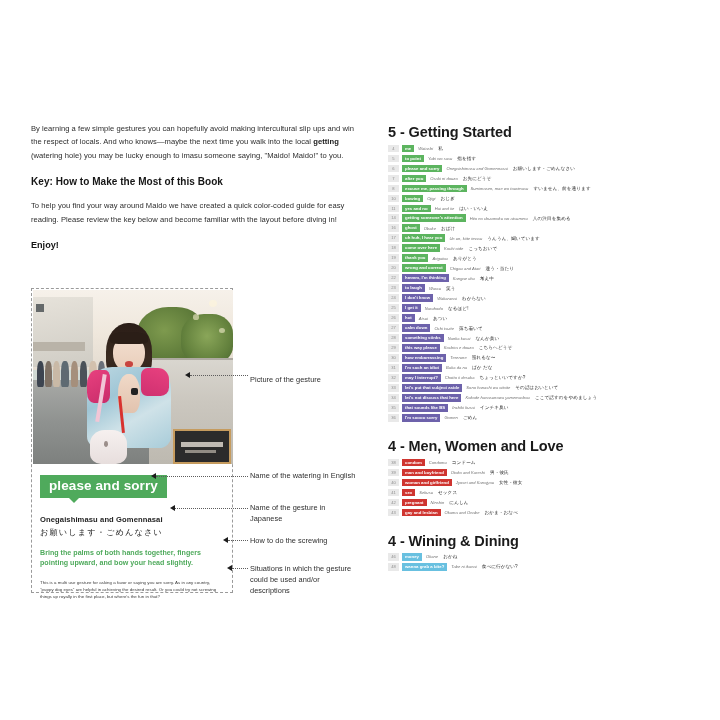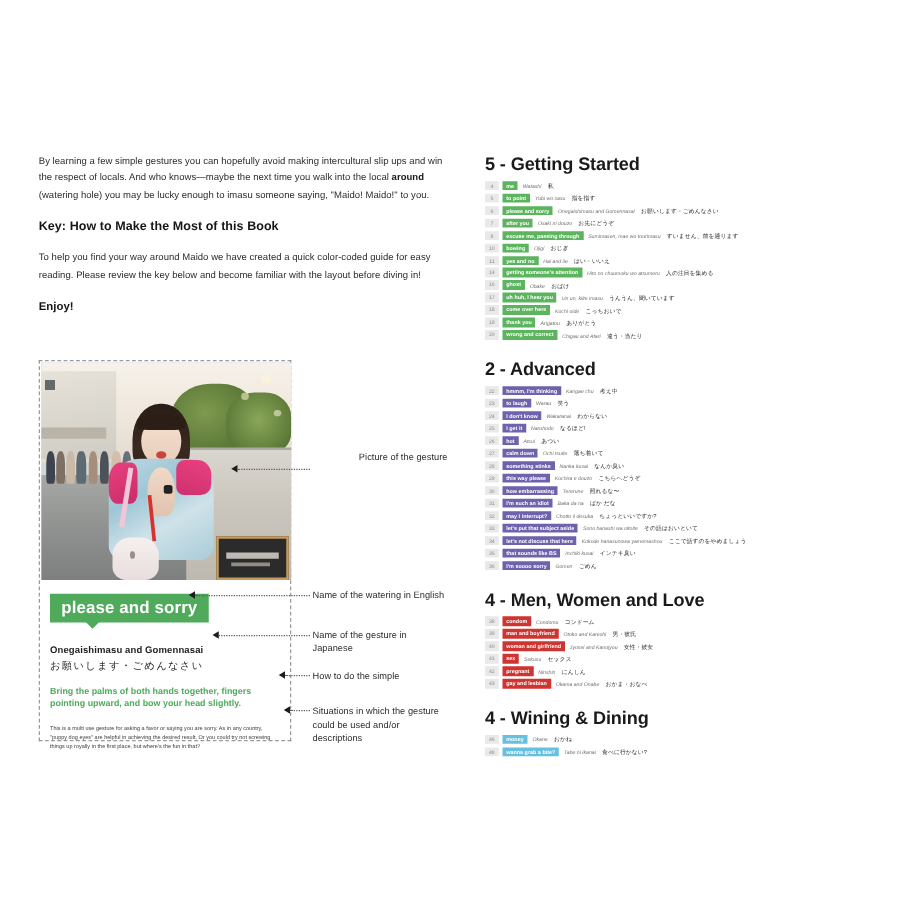--- a/index.html
+++ b/index.html
@@ -257,21 +257,21 @@
 
   
   .callout {
     position: absolute;
     font-size: 7.4px;
     line-height: 11.2px;
     color: #2d2d2d;
     letter-spacing: 0.03px;
     width: 108px;
   }
-  #co-1 { left: 250px; top: 360px; text-align: right; }
+  #co-1 { left: 250px; top: 374px; }
   #co-2 { left: 250px; top: 470px; }
   #co-3 { left: 250px; top: 502px; }
   #co-4 { left: 250px; top: 535px; }
   #co-5 { left: 250px; top: 563px; }
 
   .leader {
     position: absolute;
     height: 1px;
     border-top: 1px dotted #5d5d5d;
   }
@@ -358,21 +358,21 @@
   .c-purple .en { background: #6d62ab; }
   .c-red .en { background: #cf3530; }
   .c-blue .en { background: #68c0e0; }
 </style>
 </head>
 <body>
 
 <div id="page">
 
   <div id="left-col">
-    <p class="intro-para"><span>By learning a few simple gestures you can hopefully avoid making intercultural slip ups and win the respect of locals. And who knows—maybe the next time you walk into the local </span><b>around</b><span> (watering hole) you may be lucky enough to imasu someone saying, "Maido! Maido!" to you.</span></p>
+    <p class="intro-para"><span>By learning a few simple gestures you can hopefully avoid making intercultural slip ups and win the respect of locals. And who knows—maybe the next time you walk into the local </span><b>getting</b><span> (watering hole) you may be lucky enough to imasu someone saying, "Maido! Maido!" to you.</span></p>
 
     <div class="key-heading">Key: How to Make the Most of this Book</div>
 
     <p class="body-para">To help you find your way around Maido we have created a quick color-coded guide for easy reading. Please review the key below and become familiar with the layout before diving in!</p>
 
     <div class="enjoy">Enjoy!</div>
   </div>
 
   <div id="sample-card">
 
@@ -440,21 +440,21 @@
   <div class="leader" id="ld-3"></div>
   <div class="arrow" id="ar-3"></div>
   <div class="leader" id="ld-4"></div>
   <div class="arrow" id="ar-4"></div>
   <div class="leader" id="ld-5"></div>
   <div class="arrow" id="ar-5"></div>
 
   <div class="callout" id="co-1">Picture of the gesture</div>
   <div class="callout" id="co-2">Name of the watering in English</div>
   <div class="callout" id="co-3">Name of the gesture in Japanese</div>
-  <div class="callout" id="co-4">How to do the simple</div>
+  <div class="callout" id="co-4">How to do the screwing</div>
   <div class="callout" id="co-5">Situations in which the gesture could be used and/or descriptions</div>
 
   <div id="right-col">
       <div class="sec-title">5 - Getting Started</div>
       <div class="entry c-green">
         <span class="pg">4</span>
         <span class="en">me</span>
         <span class="rom">Watashi</span>
         <span class="jp">私</span>
       </div>
@@ -523,21 +523,20 @@
         <span class="en">thank you</span>
         <span class="rom">Arigatou</span>
         <span class="jp">ありがとう</span>
       </div>
       <div class="entry c-green">
         <span class="pg">20</span>
         <span class="en">wrong and correct</span>
         <span class="rom">Chigau and Atari</span>
         <span class="jp">違う・当たり</span>
       </div>
-      <div class="sec-title sec-2-gap">2 - Advanced</div>
       <div class="entry c-purple">
         <span class="pg">22</span>
         <span class="en">hmmm, I'm thinking</span>
         <span class="rom">Kangae chu</span>
         <span class="jp">考え中</span>
       </div>
       <div class="entry c-purple">
         <span class="pg">23</span>
         <span class="en">to laugh</span>
         <span class="rom">Warau</span>

